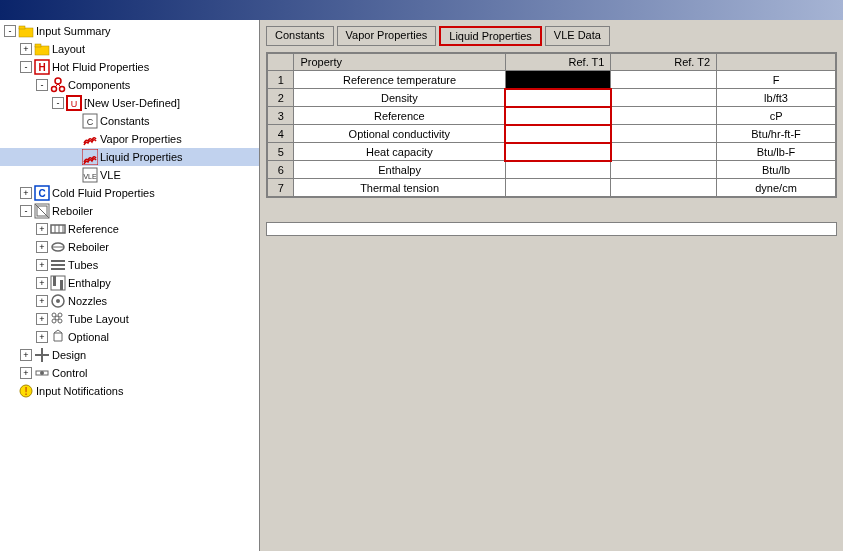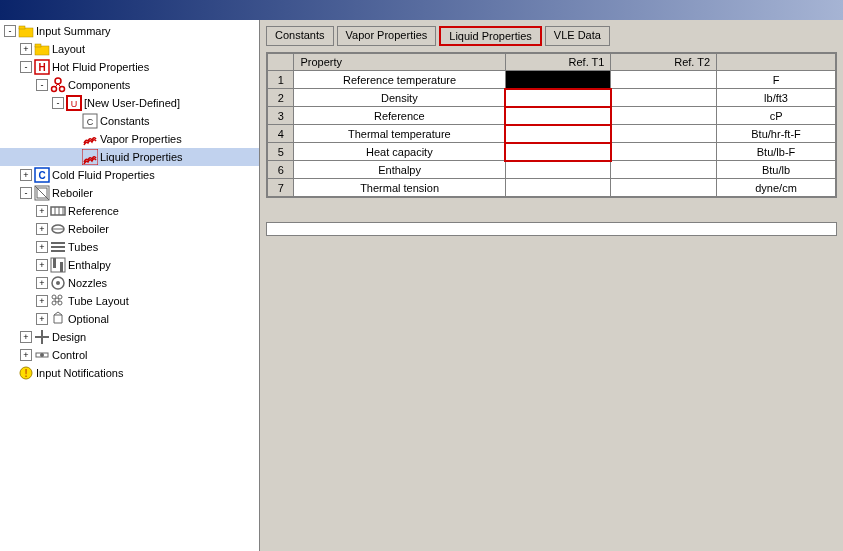--- a/index.html
+++ b/index.html
@@ -251,20 +251,29 @@
           </div>
           <div class="tree-item selected">
             <span style="display: inline-block; width: 68px; flex-shrink: 0;"></span>
             <span style="display: inline-block; width: 14px; flex-shrink: 0;"></span>
             <span class="svg-icon"><svg width="16" height="16" viewBox="0 0 16 16">
                 <path d="M2,13 Q4,9 6,11 Q8,7 10,10 Q12,6 14,9" fill="none" stroke="#cc0000" stroke-width="1.5"></path>
                 <path d="M2,15 Q4,11 6,13 Q8,9 10,12 Q12,8 14,11" fill="none" stroke="#cc0000" stroke-width="1.5"></path>
                 <rect x="0" y="0" width="16" height="16" fill="none" stroke="#cc0000" stroke-width="1"></rect>
               </svg></span>
             <span class="tree-label">Liquid Properties</span>
+          </div>
+          <div class="tree-item">
+            <span style="display: inline-block; width: 68px; flex-shrink: 0;"></span>
+            <span style="display: inline-block; width: 14px; flex-shrink: 0;"></span>
+            <span class="svg-icon"><svg width="16" height="16" viewBox="0 0 16 16">
+                <rect x="1" y="1" width="14" height="14" fill="white" stroke="#666" stroke-width="1"></rect>
+                <text x="8" y="12" text-anchor="middle" font-size="7" fill="#333">VLE</text>
+              </svg></span>
+            <span class="tree-label">VLE</span>
           </div>
           <div class="tree-item">
             <span style="display: inline-block; width: 20px; flex-shrink: 0;"></span>
             <span class="tree-expand">+</span>
             <span class="svg-icon"><svg width="16" height="16" viewBox="0 0 16 16">
                 <rect x="1" y="1" width="14" height="14" fill="white" stroke="#0044cc" stroke-width="1.5"></rect>
                 <text x="8" y="12" text-anchor="middle" font-size="10" fill="#0044cc" font-weight="bold">C</text>
               </svg></span>
             <span class="tree-label">Cold Fluid Properties</span>
           </div>
@@ -417,21 +426,21 @@
               </tr>
               <tr>
                 <td class="row-num">3</td>
                 <td class="prop-name">Reference</td>
                 <td class="ref-t1 required-input"></td>
                 <td class="ref-t2"></td>
                 <td class="unit">cP</td>
               </tr>
               <tr>
                 <td class="row-num">4</td>
-                <td class="prop-name">Thermal temperature</td>
+                <td class="prop-name">Optional conductivity</td>
                 <td class="ref-t1 required-input"></td>
                 <td class="ref-t2"></td>
                 <td class="unit">Btu/hr-ft-F</td>
               </tr>
               <tr>
                 <td class="row-num">5</td>
                 <td class="prop-name">Heat capacity</td>
                 <td class="ref-t1 required-input"></td>
                 <td class="ref-t2"></td>
                 <td class="unit">Btu/lb-F</td>

